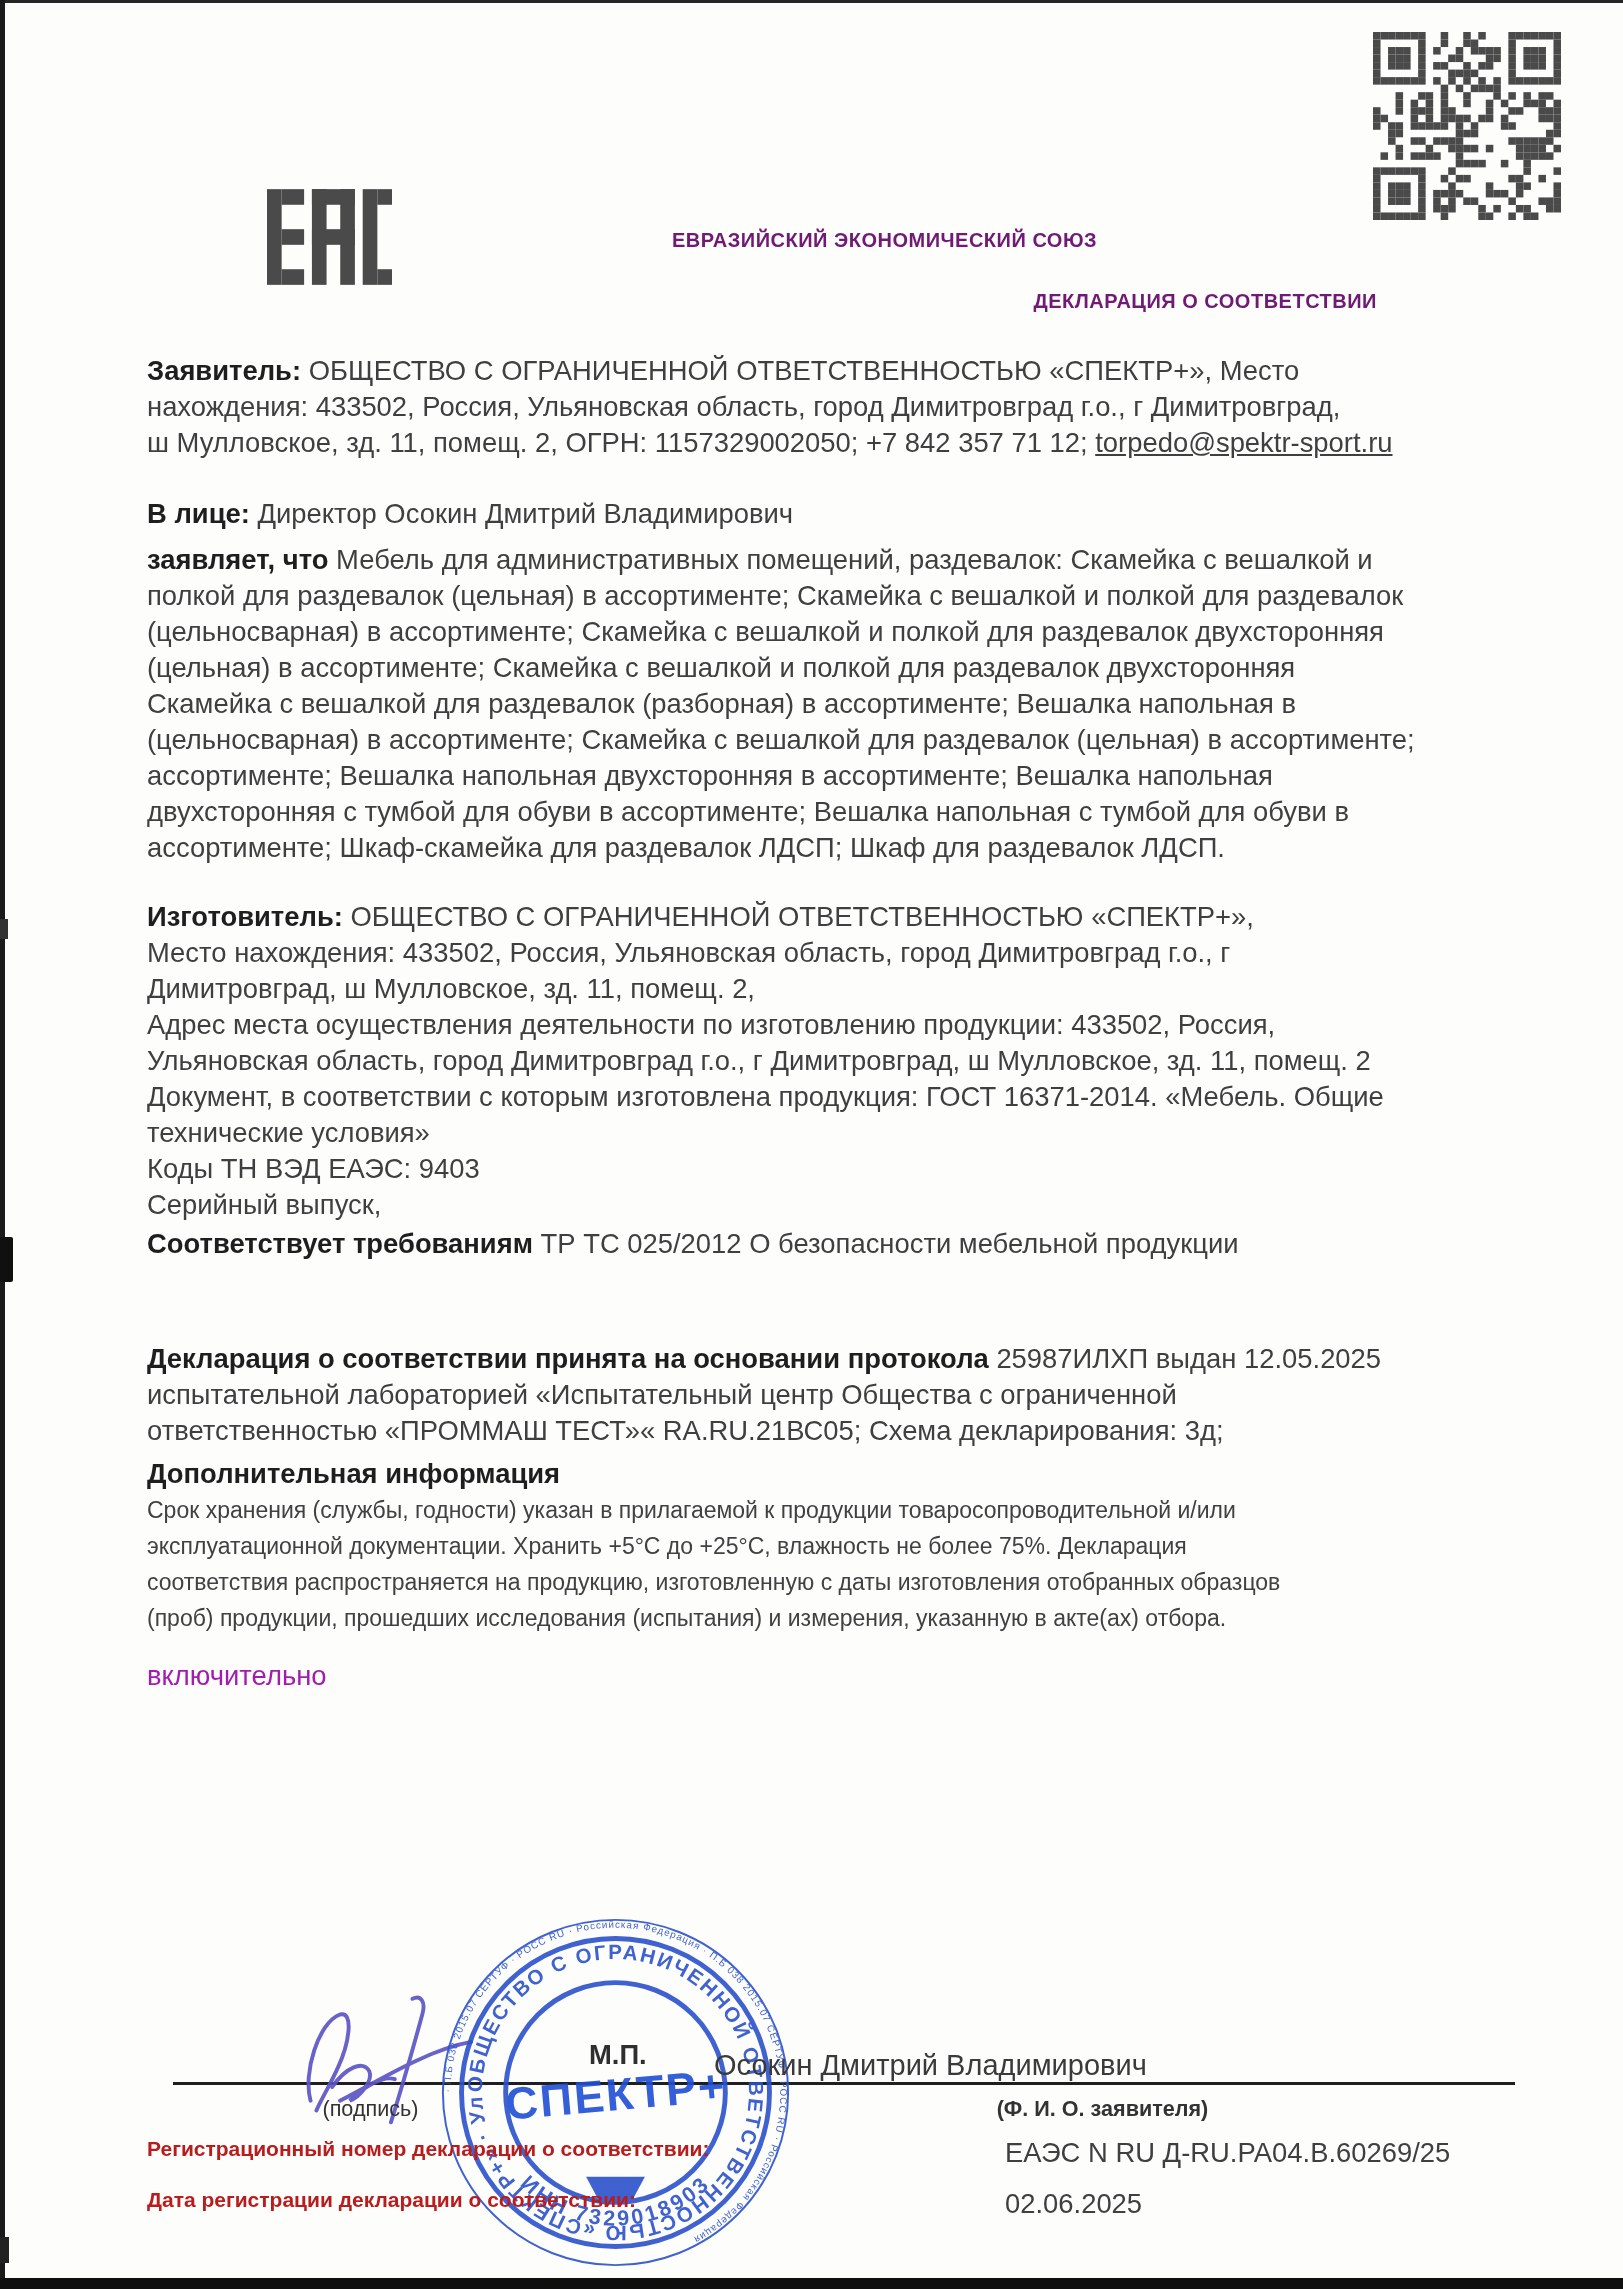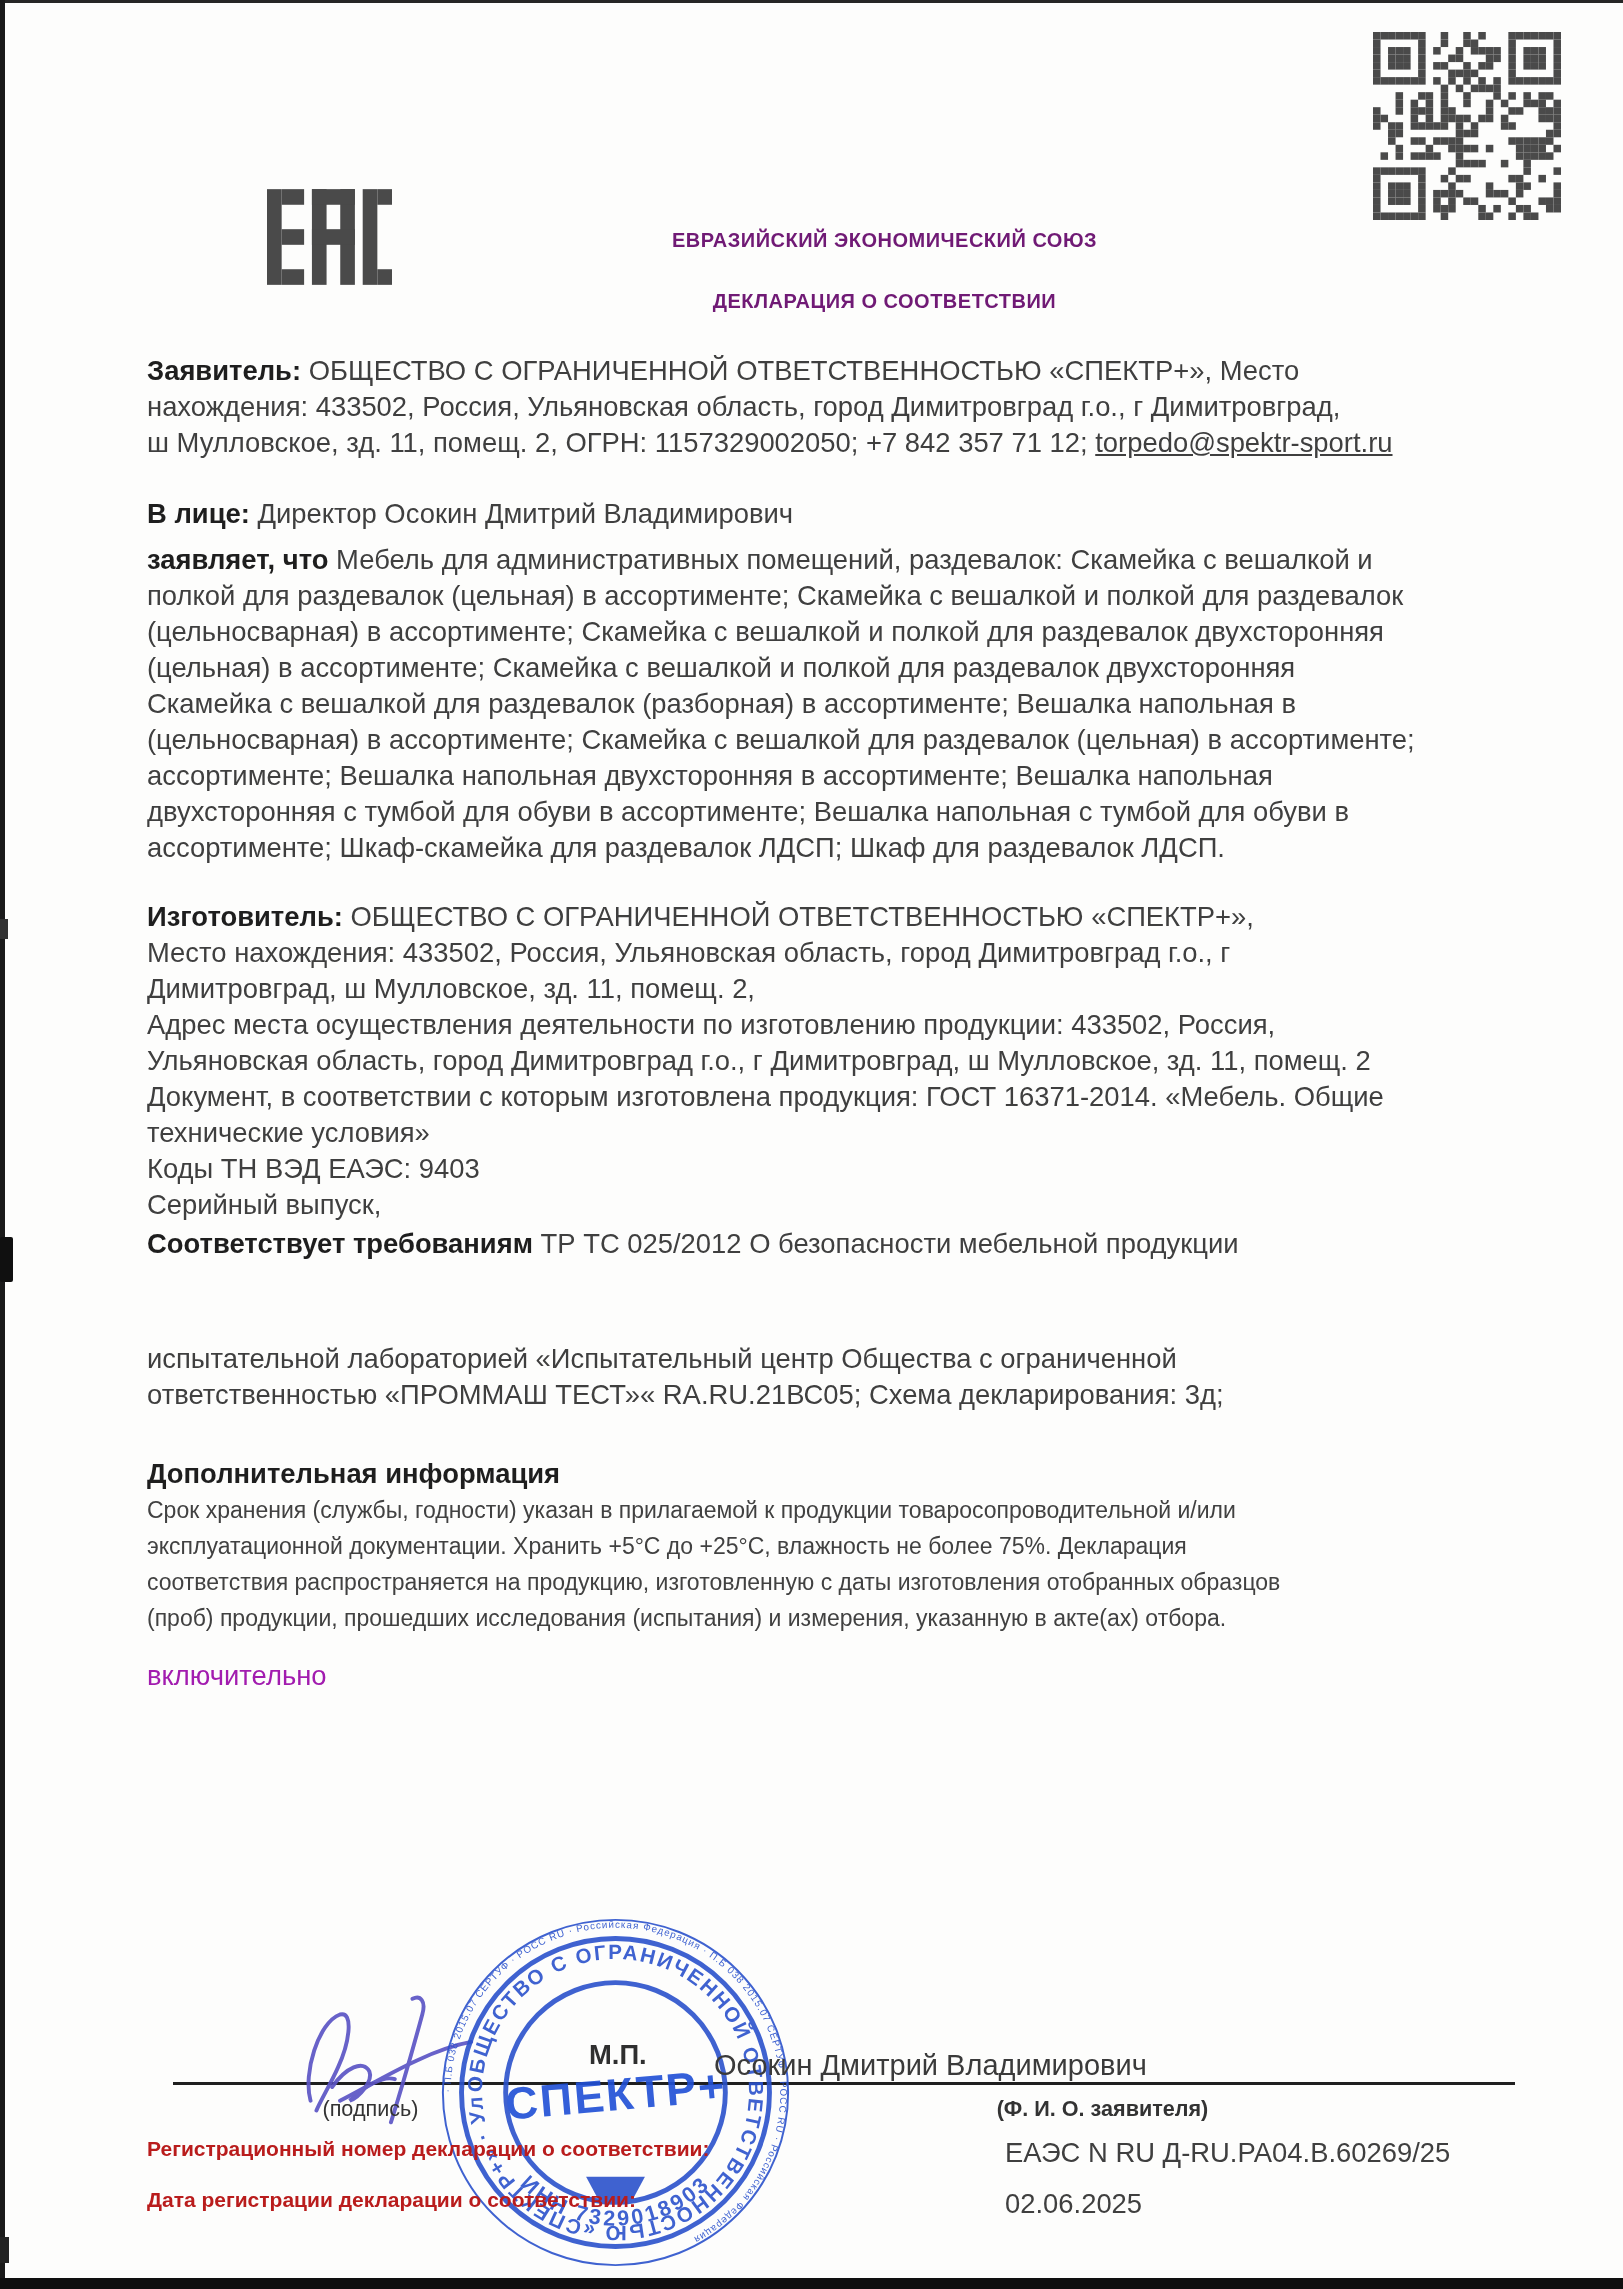--- a/index.html
+++ b/index.html
@@ -345,21 +345,21 @@
     <rect x="192" y="184" width="8" height="8" fill="#4a4a4a"></rect>
     <rect x="72" y="192" width="8" height="8" fill="#4a4a4a"></rect>
     <rect x="112" y="192" width="8" height="8" fill="#4a4a4a"></rect>
     <rect x="120" y="192" width="8" height="8" fill="#4a4a4a"></rect>
     <rect x="144" y="192" width="8" height="8" fill="#4a4a4a"></rect>
     <rect x="160" y="192" width="8" height="8" fill="#4a4a4a"></rect>
     <rect x="168" y="192" width="8" height="8" fill="#4a4a4a"></rect>
   </svg>
 
 <div class="abs title" style="left:392px;top:229px;width:985px;">ЕВРАЗИЙСКИЙ ЭКОНОМИЧЕСКИЙ СОЮЗ</div>
-<div class="abs title" style="left:392px;top:290px;width:985px;">ДЕКЛАРАЦИЯ О СООТВЕТСТВИИ</div>
+<div class="abs title" style="left:392px;top:290px;width:985px;text-align:right;">ДЕКЛАРАЦИЯ О СООТВЕТСТВИИ</div>
 
 <div class="abs body-text" style="left:147px;top:353px;">
   <div class="line"><span class="lead">Заявитель:</span><span> ОБЩЕСТВО С ОГРАНИЧЕННОЙ ОТВЕТСТВЕННОСТЬЮ «СПЕКТР+», Место</span></div>
   <div class="line">нахождения: 433502, Россия, Ульяновская область, город Димитровград г.о., г Димитровград,</div>
   <div class="line"><span>ш Мулловское, зд. 11, помещ. 2, ОГРН: 1157329002050; +7 842 357 71 12; </span><span class="link">torpedo@spektr-sport.ru</span></div>
 </div>
 
 <div class="abs body-text line" style="left:147px;top:496px;">
   <span class="lead">В лице:</span><span> Директор Осокин Дмитрий Владимирович</span>
 </div>
@@ -390,20 +390,21 @@
       <div class="line">Коды ТН ВЭД ЕАЭС: 9403</div>
       <div class="line">Серийный выпуск,</div>
     </div>
 </div>
 
 <div class="abs body-text line" style="left:147px;top:1226px;">
   <span class="lead">Соответствует требованиям</span><span> ТР ТС 025/2012 О безопасности мебельной продукции</span>
 </div>
 
 <div class="abs body-text" style="left:147px;top:1341px;">
+  <div class="line"><span class="lead">Декларация о соответствии принята на основании протокола</span><span> 25987ИЛХП выдан 12.05.2025</span></div>
   <div>
       <div class="line">испытательной лабораторией «Испытательный центр Общества с ограниченной</div>
       <div class="line">ответственностью «ПРОММАШ ТЕСТ»« RA.RU.21ВС05; Схема декларирования: 3д;</div>
     </div>
 </div>
 
 <div class="abs" style="left:147px;top:1456px;">
   <div class="body-text lead line" style="font-weight:bold;color:#1e1e1e;">Дополнительная информация</div>
   <div class="small-text">
       <div class="line">Срок хранения (службы, годности) указан в прилагаемой к продукции товаросопроводительной и/или</div>

